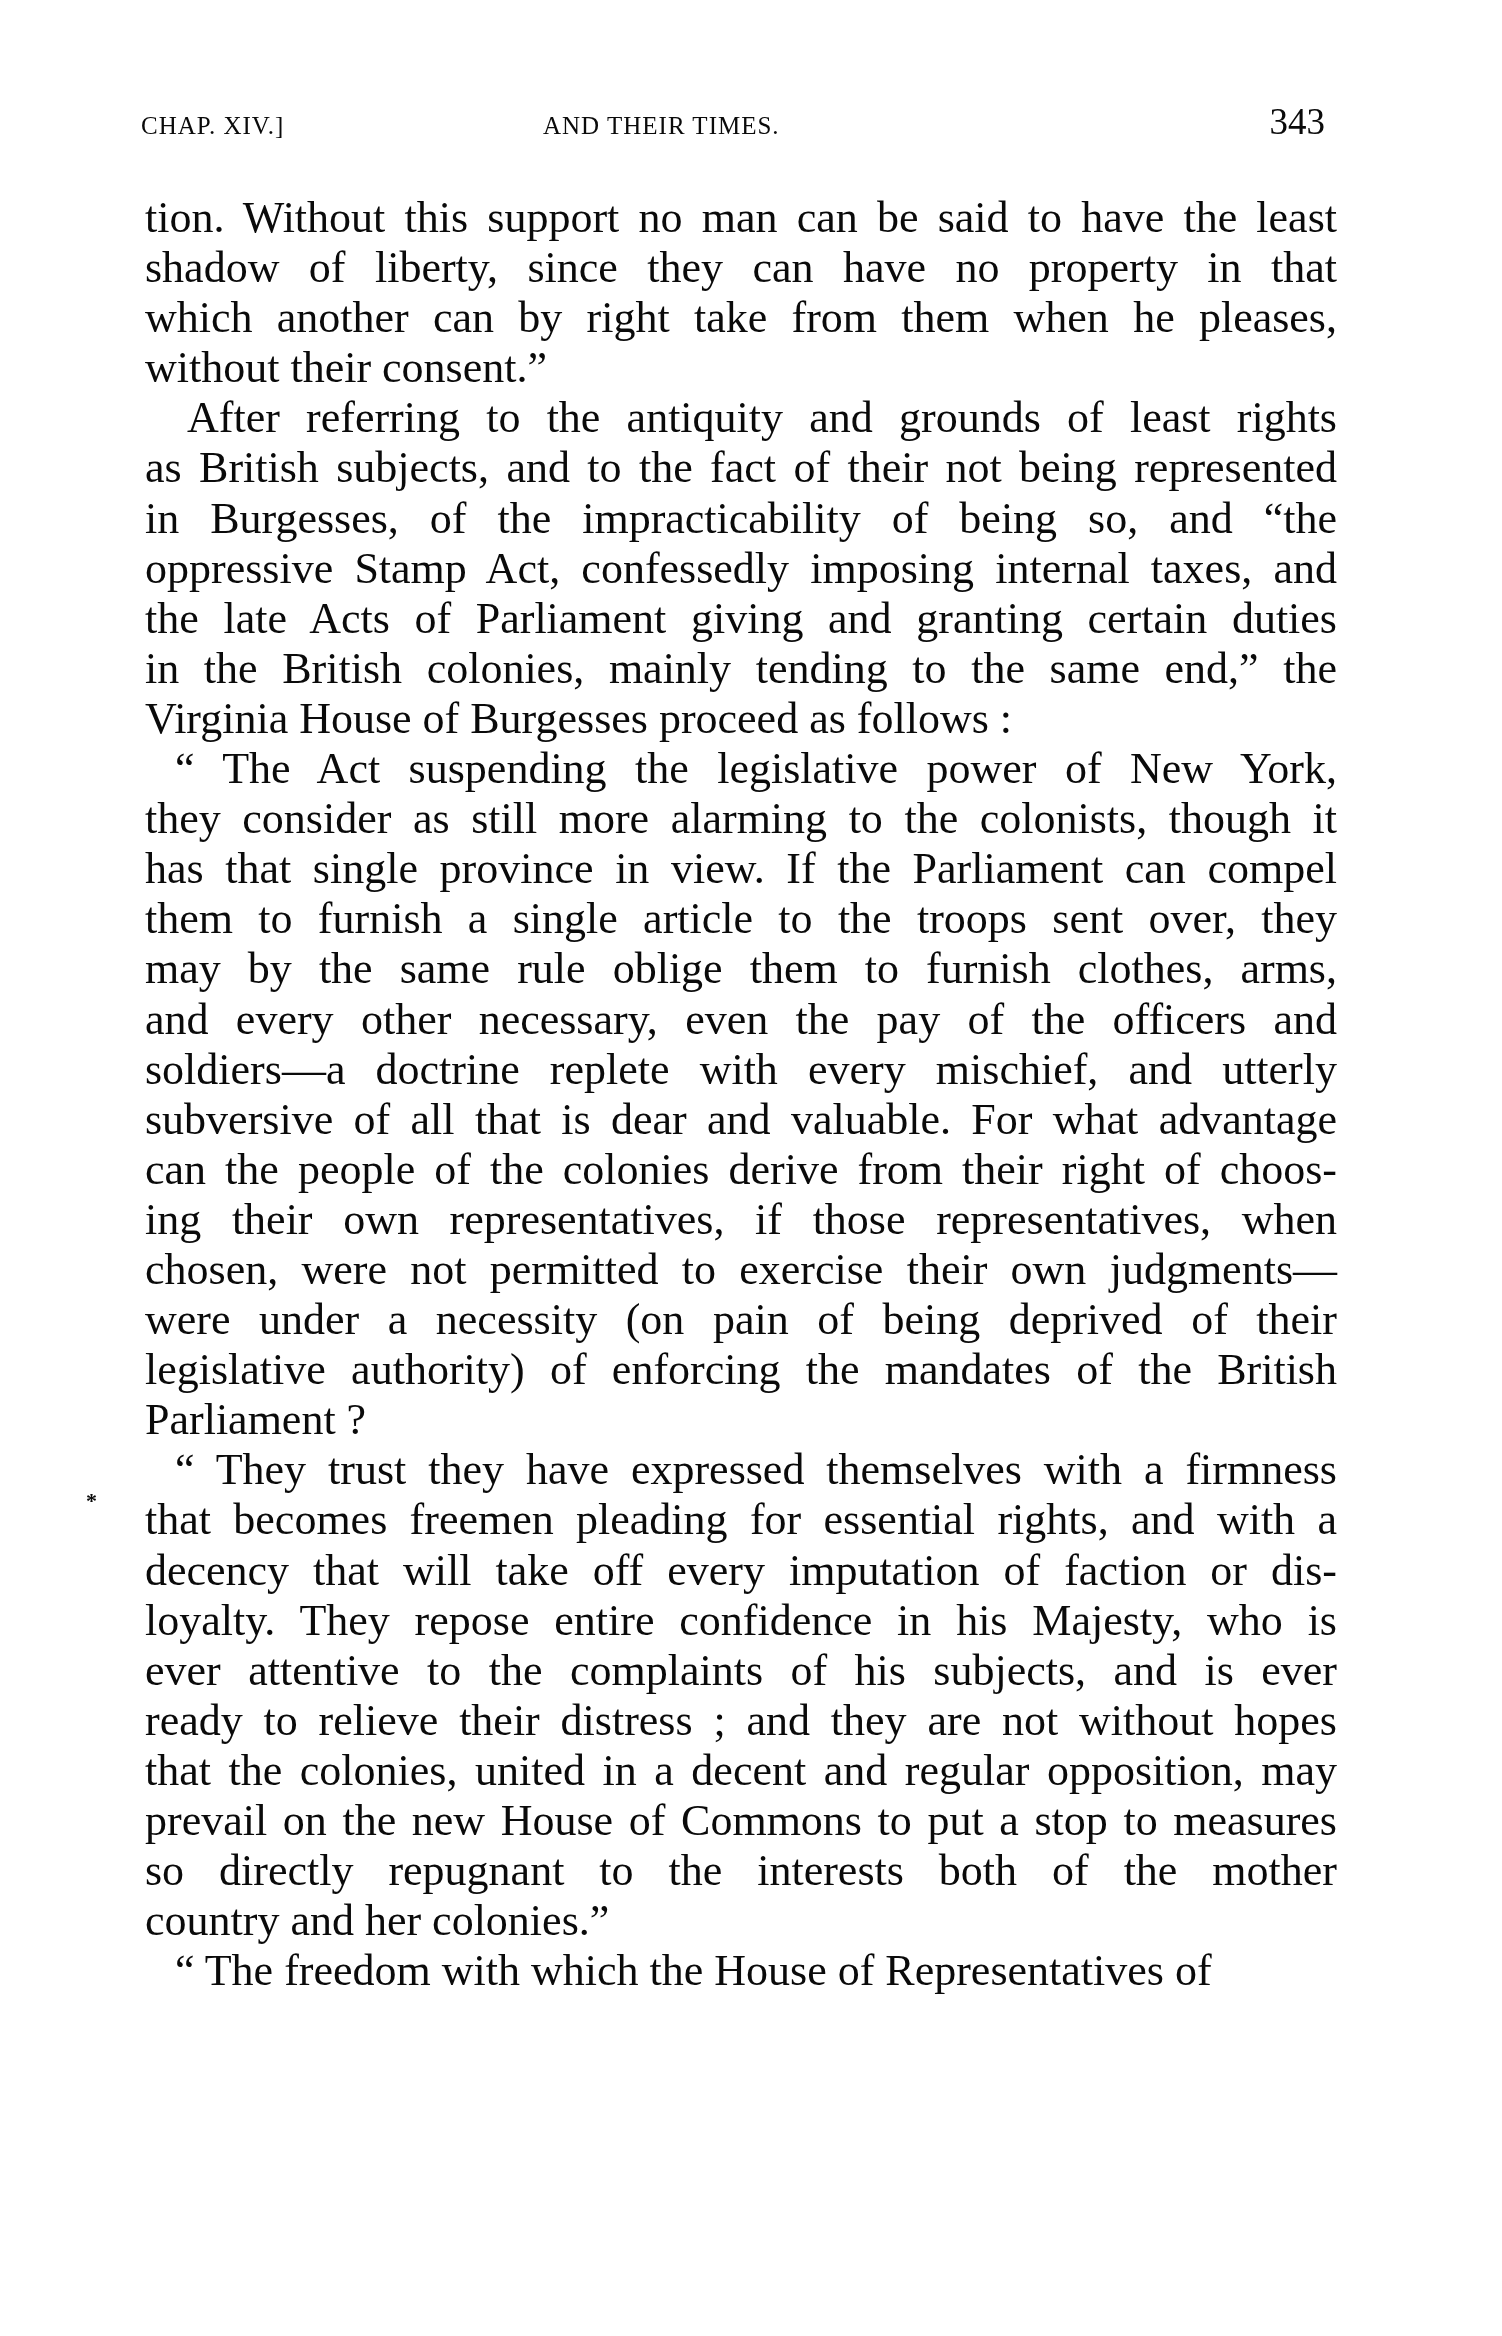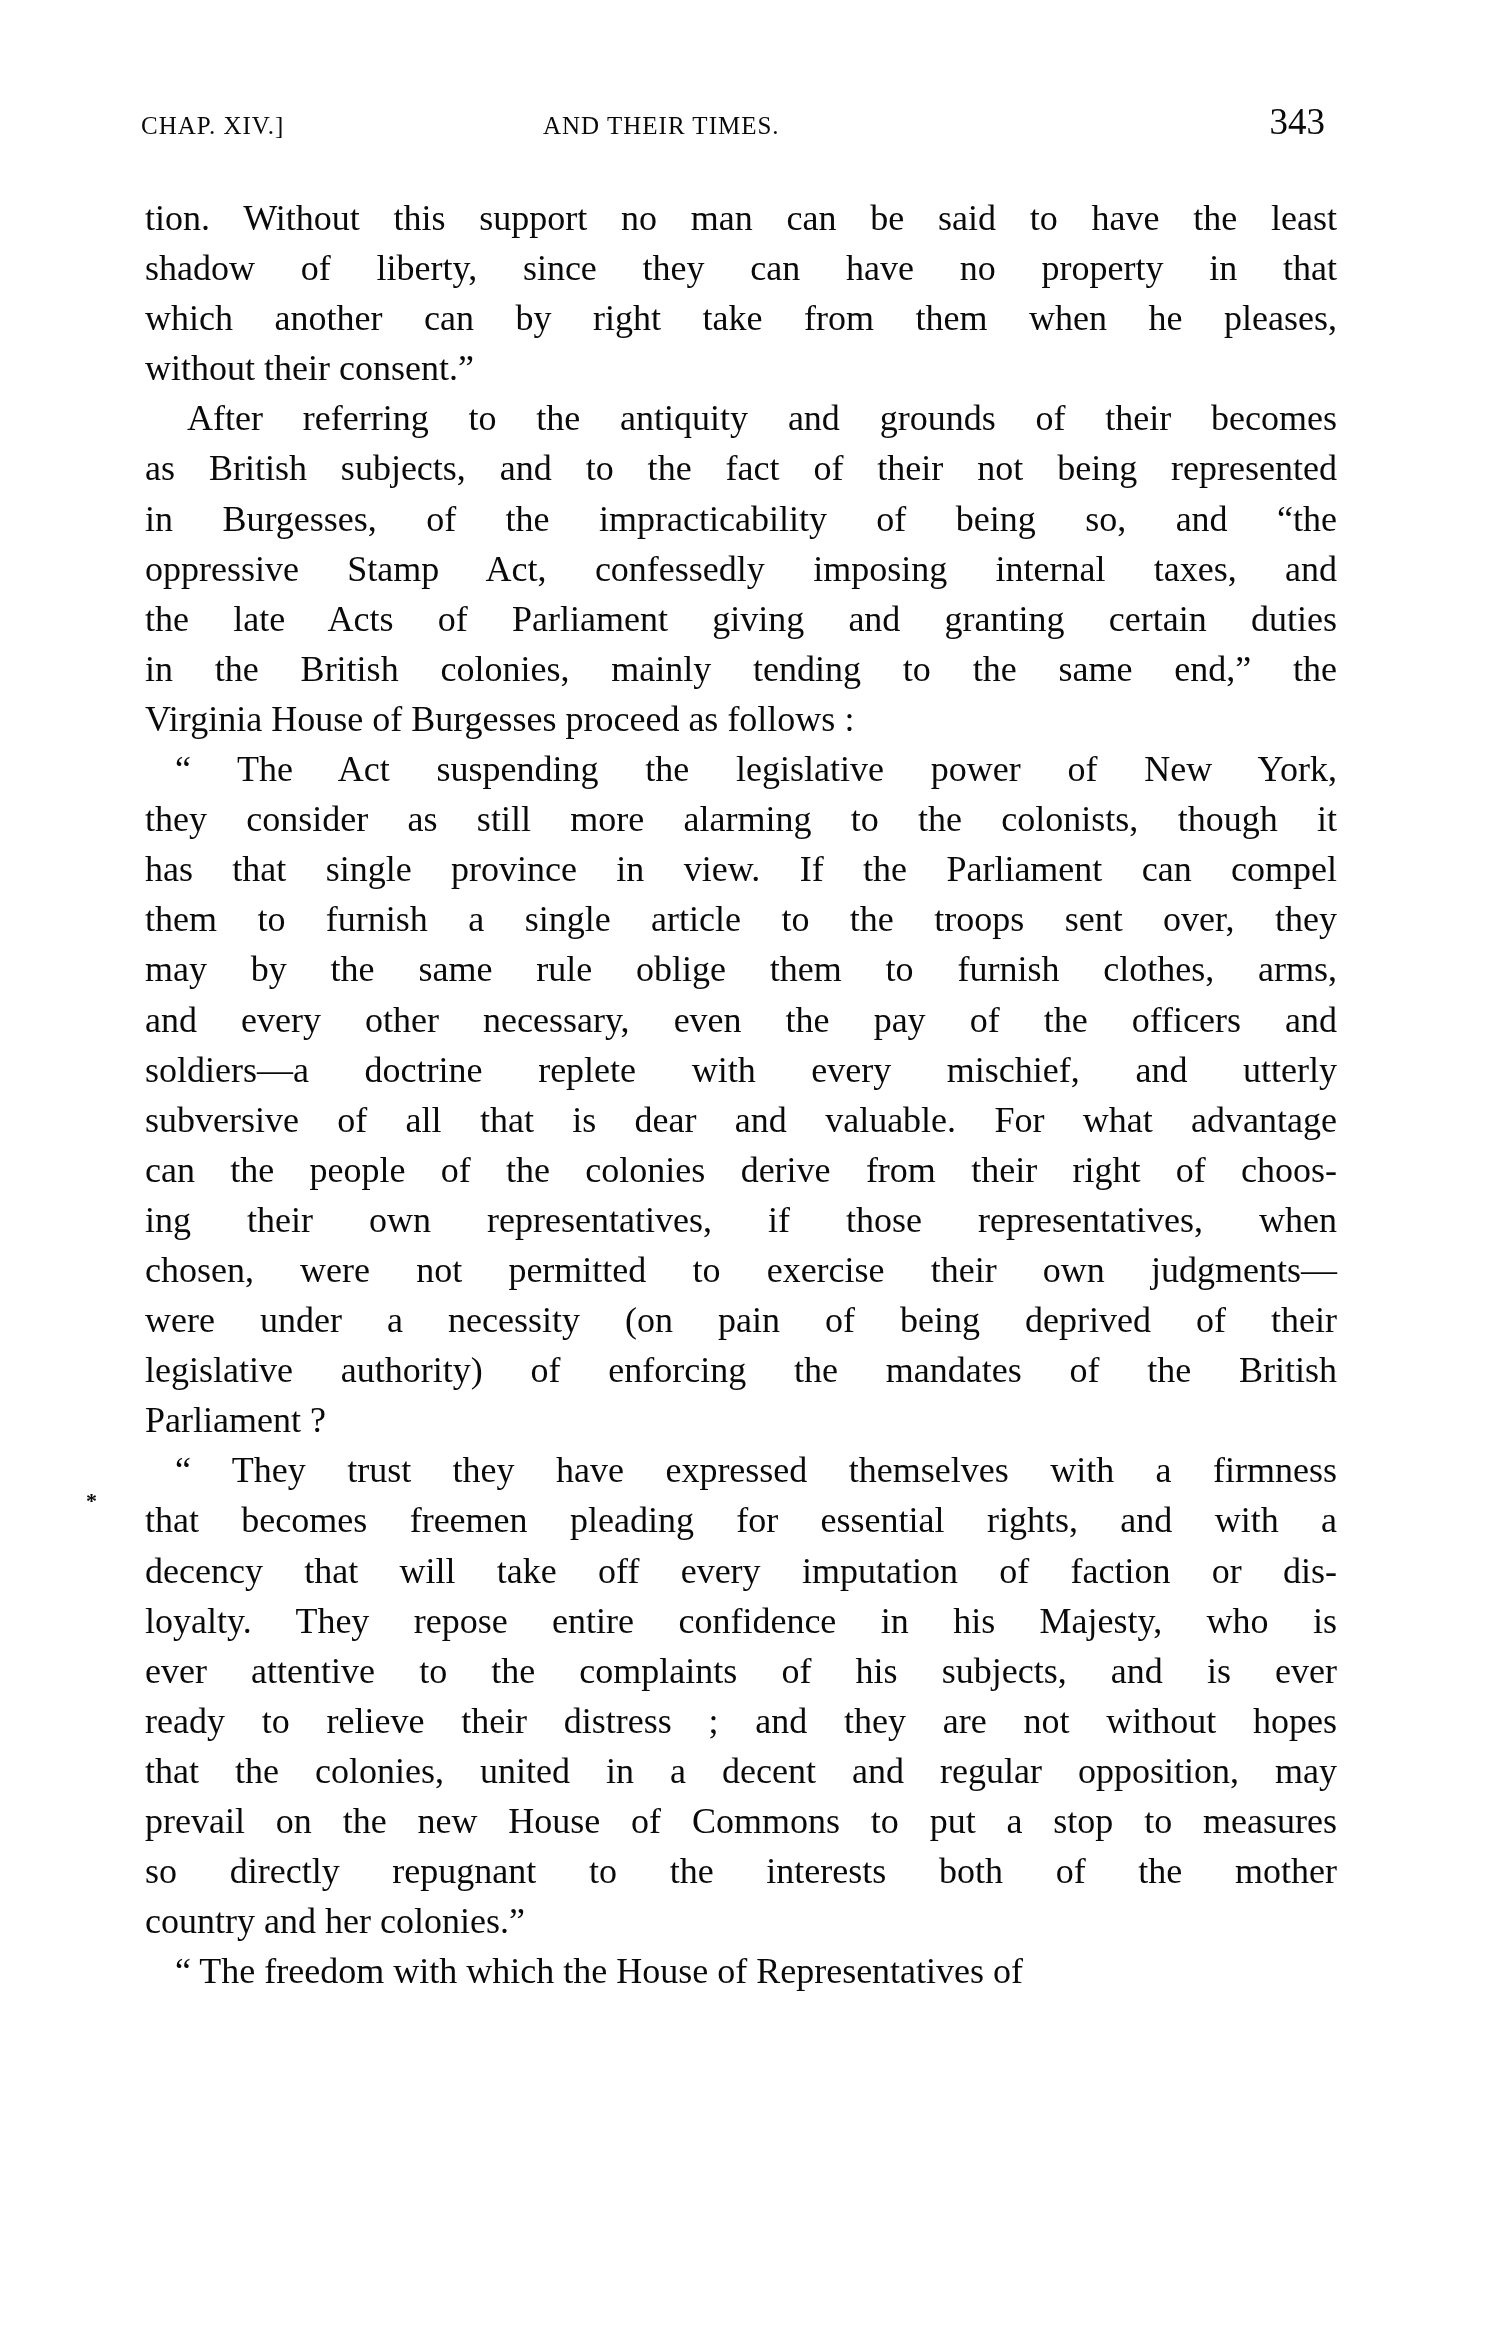--- a/index.html
+++ b/index.html
@@ -49,21 +49,21 @@
       right: 12px;
       top: -4px;
       font-size: 37px;
       letter-spacing: 0;
     }
     .body-text {
       position: absolute;
       top: 193px;
       left: 0;
       width: 1192px;
-      font-size: 36px;
+      font-size: 44px;
       line-height: 50.1px;
     }
     .line {
       display: block;
       height: 50.1px;
       white-space: nowrap;
       text-align: justify;
       text-align-last: justify;
       overflow: visible;
     }
@@ -96,21 +96,21 @@
   </div>
 
   <div class="body-text" id="body-text">
       <div class="paragraph">
         <span class="line">tion.  Without this support no man can be said to have the least</span>
         <span class="line">shadow of liberty, since they can have no property in that</span>
         <span class="line">which another can by right take from them when he pleases,</span>
         <span class="line last">without their consent.”</span>
       </div>
       <div class="paragraph">
-        <span class="line indent">After referring to the antiquity and grounds of their becomes</span>
+        <span class="line indent">After referring to the antiquity and grounds of least rights</span>
         <span class="line">as British subjects, and to the fact of their not being represented</span>
         <span class="line">in Burgesses, of the impracticability of being so, and “the</span>
         <span class="line">oppressive Stamp Act, confessedly imposing internal taxes, and</span>
         <span class="line">the late Acts of Parliament giving and granting certain duties</span>
         <span class="line">in the British colonies, mainly tending to the same end,” the</span>
         <span class="line last">Virginia House of Burgesses proceed as follows :</span>
       </div>
       <div class="paragraph">
         <span class="line indent-q">“ The Act suspending the legislative power of New York,</span>
         <span class="line">they consider as still more alarming to the colonists, though it</span>

